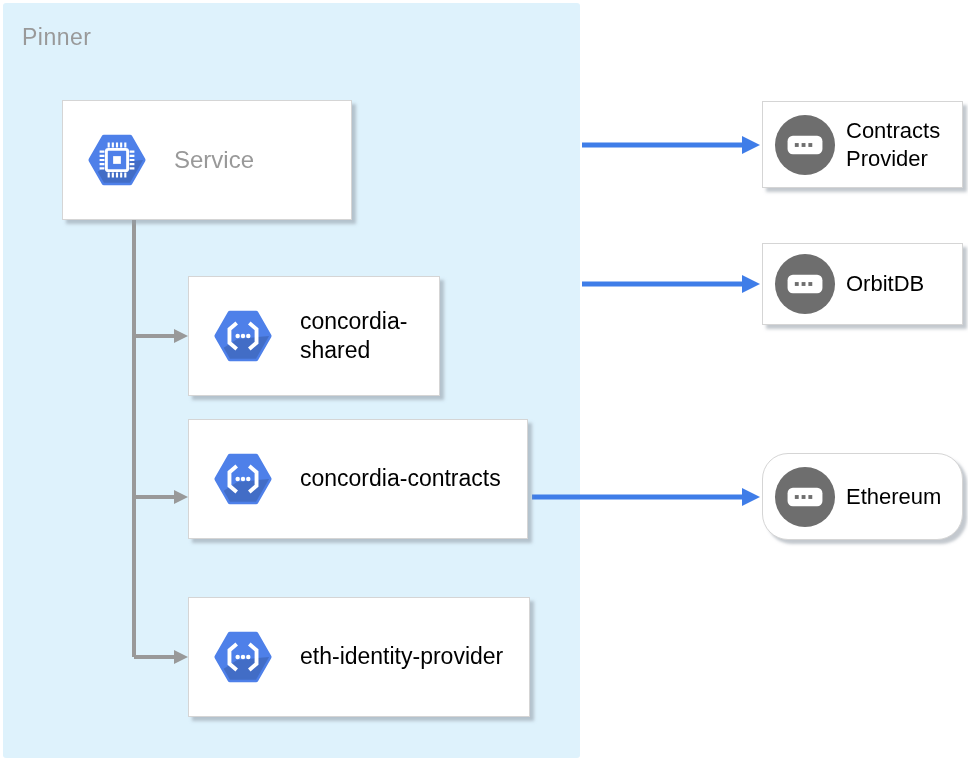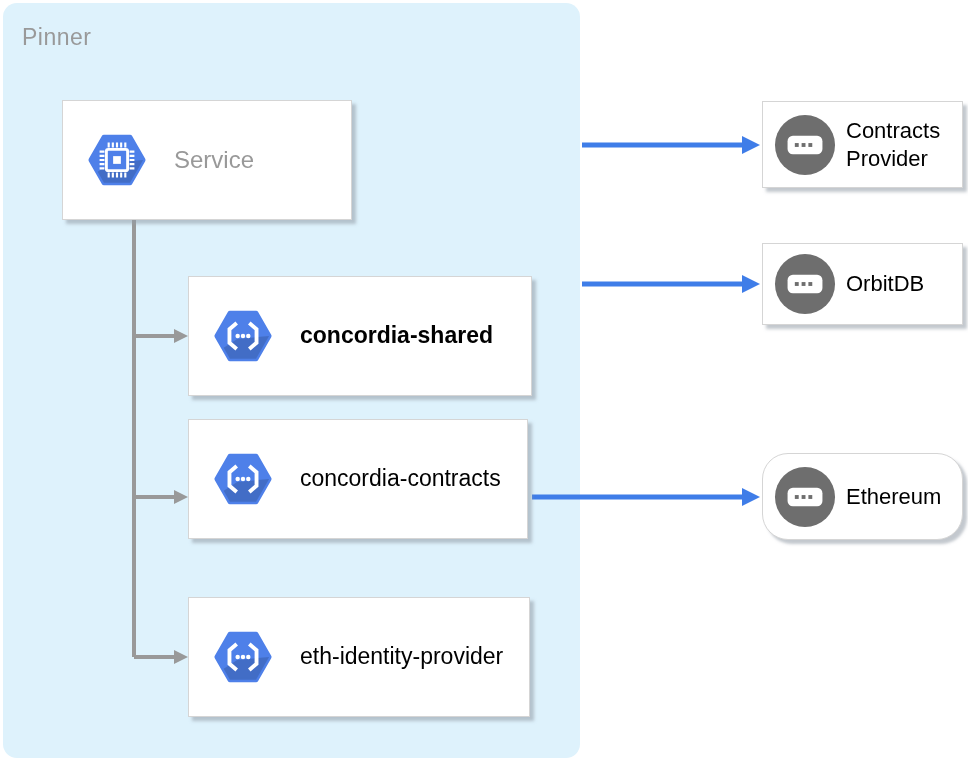--- a/index.html
+++ b/index.html
@@ -11,21 +11,21 @@
     --node-border:#d5d5d5;
     --muted-text:#999999;
     --node-text:#000000;
   }
   html,body{margin:0;padding:0;background:#ffffff;}
   body{font-family:"Liberation Sans", sans-serif;}
   .canvas{position:relative;width:968px;height:764px;background:#ffffff;overflow:hidden;}
 
   .zone{
     position:absolute;left:3px;top:3px;width:577px;height:755px;
-    background:var(--zone-fill,#def2fc);border-radius:14px;z-index:0;
+    background:var(--zone-fill,#def2fc);border-radius:3px;z-index:0;
   }
   .zone-label{
     position:absolute;left:19px;top:21px;
     font-size:23px;color:var(--muted-text,#999);letter-spacing:.5px;
   }
 
   .edges{position:absolute;left:0;top:0;z-index:1;pointer-events:none;}
 
   .node{
     position:absolute;z-index:2;background:#ffffff;
@@ -33,21 +33,21 @@
     box-shadow:4px 4px 3px rgba(145,155,165,.55);
     display:flex;align-items:center;box-sizing:border-box;
   }
   .node .hex-icon{width:58px;height:58px;margin-left:25px;flex:0 0 auto;}
   .node .app-icon{width:62px;height:62px;margin-left:11px;flex:0 0 auto;}
   .node .label{margin-left:28px;font-size:23px;color:var(--node-text,#000);line-height:1.27;}
   .node .label.muted{color:var(--muted-text,#9e9e9e);font-size:24px;}
   .node .label.small{margin-left:10px;font-size:22px;}
 
   #n-service{left:62px;top:100px;width:290px;height:120px;}
-  #n-shared{left:188px;top:276px;width:344px;height:120px;font-weight:bold;}
+  #n-shared{left:188px;top:276px;width:252px;height:120px;}
   #n-contracts{left:188px;top:419px;width:340px;height:120px;}
   #n-eth{left:188px;top:597px;width:342px;height:120px;align-items:center;}
   #n-provider{left:762px;top:101px;width:201px;height:87px;}
   #n-orbitdb{left:762px;top:243px;width:201px;height:82px;}
   #n-ethereum{left:762px;top:453px;width:201px;height:87px;border-radius:26px;}
 
   .symbol-store{position:absolute;width:0;height:0;overflow:hidden;}
 </style>
 </head>
 <body>

